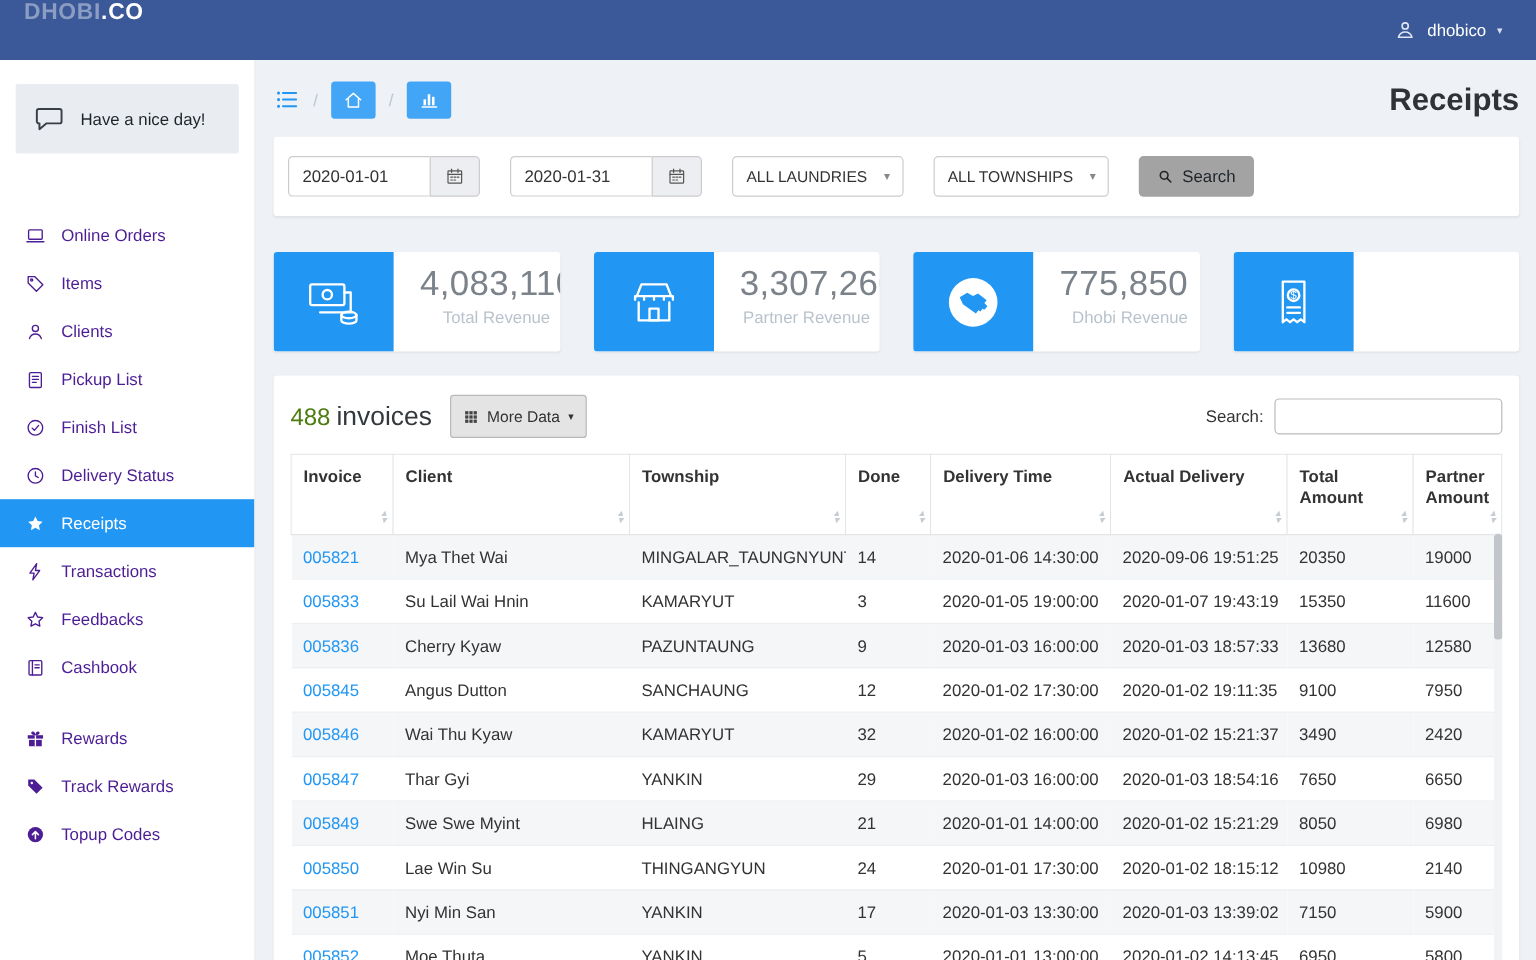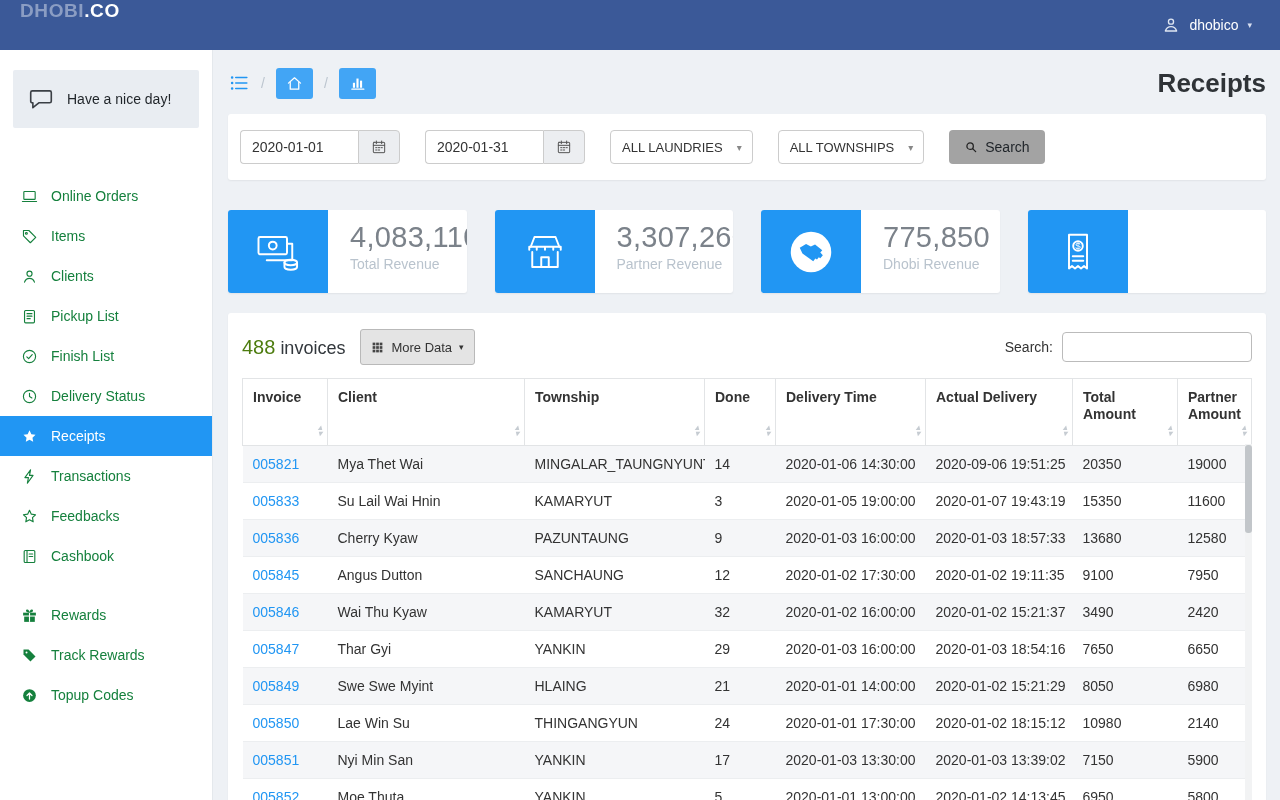--- a/index.html
+++ b/index.html
@@ -15,21 +15,21 @@
   .user-menu .u-icon { width:18px; height:18px; color:#dfe6f2; }
   .user-menu .caret { font-size:9px; color:#d7def0; }
 
   .layout { display:flex; height:750px; }
 
   
   .sidebar { width:213px; background:#fff; border-right:1px solid #e4e8ec; flex-shrink:0; padding-top:20px; overflow:hidden; }
   .greeting { margin:0 13px; background:#e9edf2; padding:16px 15px; display:flex; align-items:center; gap:13px; font-size:14px; color:#1f2429; border-radius:2px; }
   .greeting .g-icon { width:26px; height:26px; color:#3a3f45; flex-shrink:0; }
   .menu { margin-top:48px; display:flex; flex-direction:column; }
-  .menu-item { height:40px; display:flex; align-items:center; gap:13px; padding:0 21px; font-size:14px; color:#15803d; cursor:pointer; white-space:nowrap; }
+  .menu-item { height:40px; display:flex; align-items:center; gap:13px; padding:0 21px; font-size:14px; color:#4c1d95; cursor:pointer; white-space:nowrap; }
   .menu-item.active { background:#2196f3; color:#fff; }
   .menu-item.danger { color:#f44336; }
   .menu-gap { height:19px; }
   .mi-icon { width:17px; height:17px; flex-shrink:0; }
   .mi-icon svg { width:100%; height:100%; }
 
   
   .content { flex:1; padding:12px 14px 0 15px; display:flex; flex-direction:column; overflow:hidden; }
 
   .breadcrumb-bar { display:flex; align-items:center; height:42px; gap:11px; flex-shrink:0; }
@@ -48,27 +48,27 @@
   .select .caret { font-size:10px; color:#888; }
   .search-btn { height:34px; background:#a3a3a3; border:none; border-radius:4px; padding:0 15px; display:flex; align-items:center; gap:7px; font-size:14px; color:#1f2429; font-family:inherit; cursor:pointer; }
   .search-btn svg { width:14px; height:14px; color:#222; }
 
   .stats-row { margin-top:30px; display:flex; gap:28px; flex-shrink:0; }
   .stat-card { flex:1; height:83px; background:#fff; border-radius:3px; box-shadow:0 1px 2px rgba(0,0,0,.06); display:flex; overflow:hidden; }
   .stat-icon { width:100px; background:#2196f3; display:flex; align-items:center; justify-content:center; flex-shrink:0; }
   .stat-icon svg { width:48px; height:48px; color:#fff; }
   .stat-body { padding:11px 8px 0 22px; overflow:hidden; }
   .stat-value { font-size:29px; color:#7b828a; letter-spacing:.3px; white-space:nowrap; }
-  .stat-label { font-size:14px; color:#b9c3cd; margin-top:1px; line-height:1.35; }
+  .stat-label { font-size:14px; color:#b9c3cd; margin-top:1px; line-height:1.35;text-align:right; }
 
   .table-card { margin-top:20px; background:#fff; border-radius:3px 3px 0 0; box-shadow:0 1px 2px rgba(0,0,0,.06); padding:14px 14px 0; flex:1; display:flex; flex-direction:column; overflow:hidden; }
   .table-toolbar { display:flex; align-items:center; height:40px; flex-shrink:0; }
   .inv-count { font-size:20px; }
   .inv-count .num { color:#4d7c0f; }
-  .inv-count .word { color:#33383d; margin-left:5px; font-size:18px; }
+  .inv-count .word { color:#33383d; margin-left:5px; font-size:22px; }
   .more-btn { margin-left:15px; background:#e4e4e4; border:1px solid #b9b9b9; border-radius:3px; height:31px; padding:17px 10px; display:flex; align-items:center; gap:7px; font-size:13px; color:#333; font-family:inherit; cursor:pointer; }
   .more-btn svg { width:13px; height:13px; }
   .more-btn .caret { font-size:9px; color:#333; }
   .tbl-search { margin-left:auto; display:flex; align-items:center; gap:9px; font-size:14px; color:#333; }
   .tbl-search input { width:190px; height:30px; border:1px solid #bbb; border-radius:4px; padding:0 9px; font-size:13px; font-family:inherit; outline:none; }
 
   .table-wrap { position:relative; margin-top:11px; flex:1; overflow:hidden; }
   table { width:100%; border-collapse:collapse; font-size:14px; table-layout:fixed; }
   thead th { border:1px solid #e2e4e6; background:#fff; font-weight:bold; color:#333; text-align:left; padding:10px 20px 22px 10px; position:relative; vertical-align:top; font-size:14px; line-height:1.2; }
   .sort { position:absolute; right:5px; bottom:7px; display:flex; flex-direction:column; color:#c6ccd2; font-size:8px; line-height:6.5px; cursor:pointer; }

